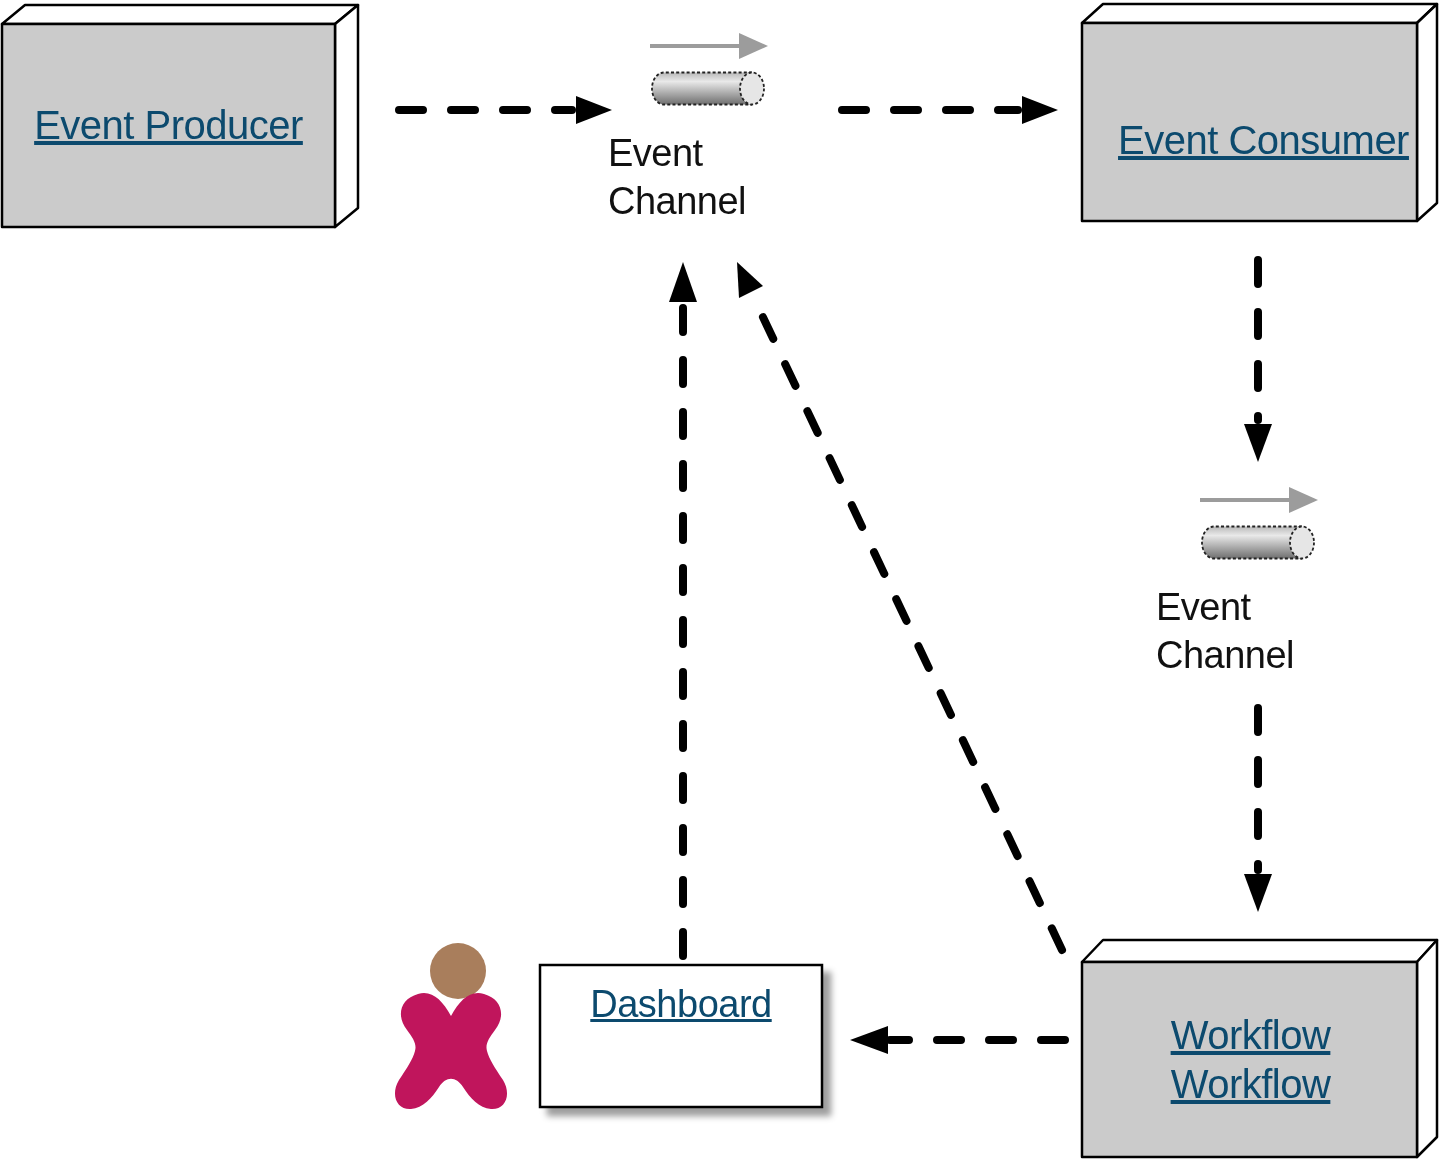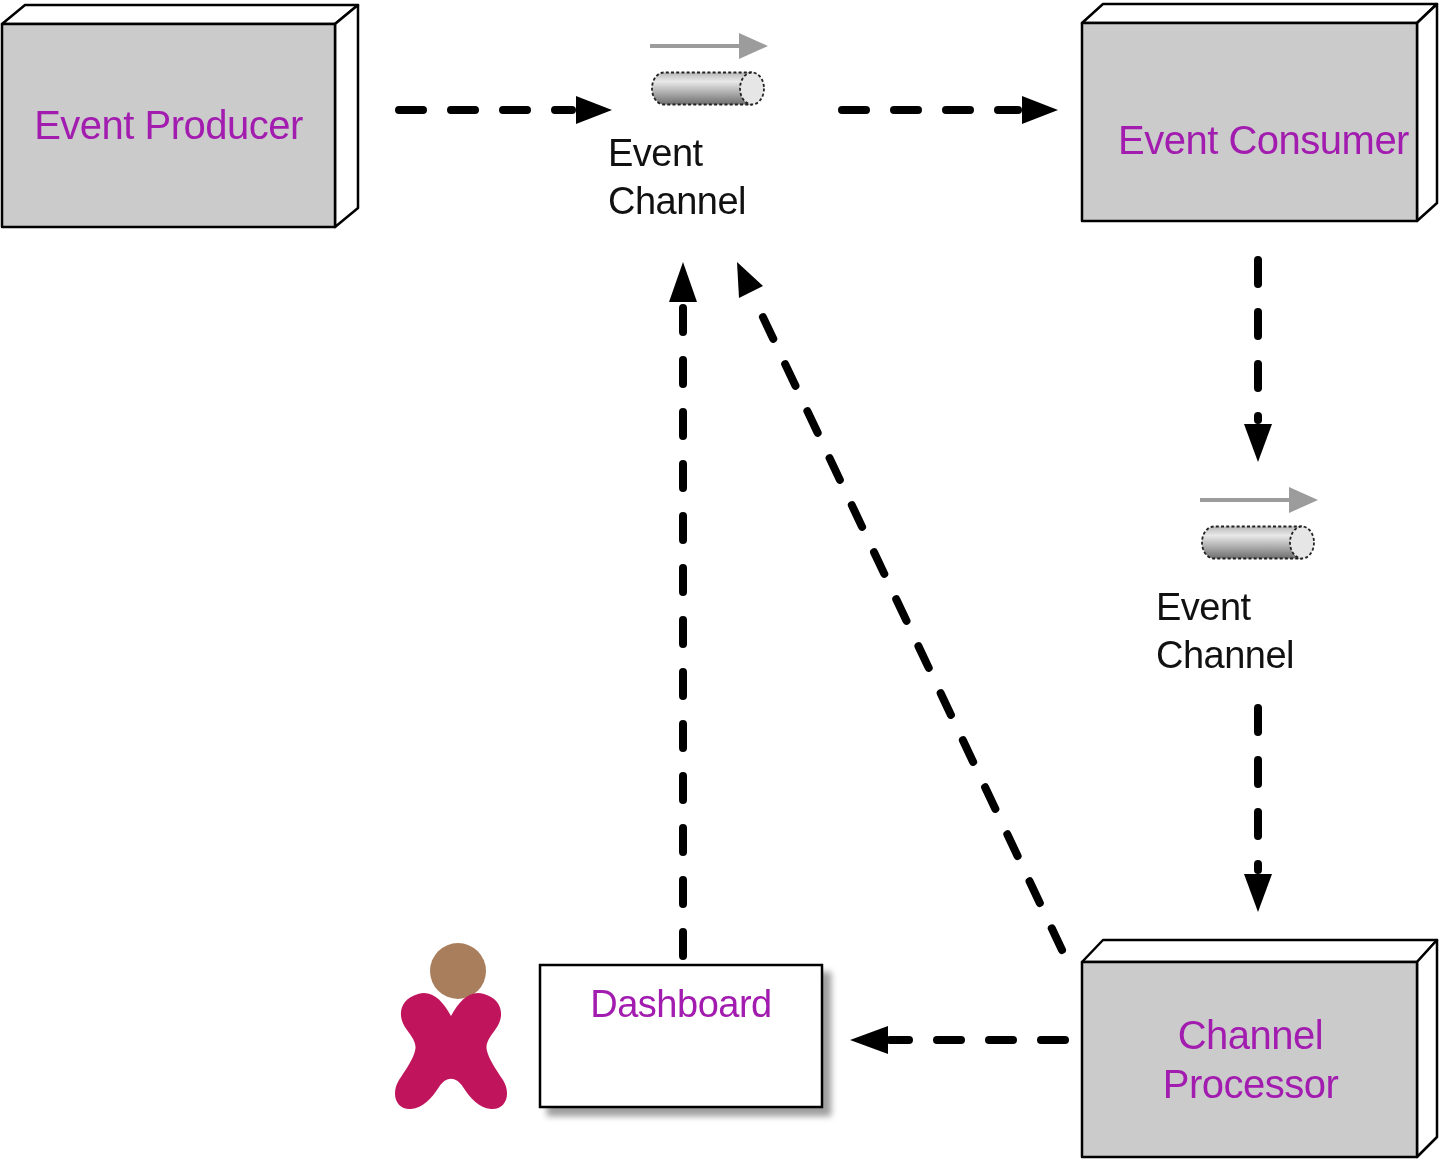--- a/index.html
+++ b/index.html
@@ -19,25 +19,26 @@
     position: absolute;
     left: 0;
     top: 0;
   }
   .node-label {
     position: absolute;
     display: flex;
     align-items: center;
     justify-content: center;
     text-align: center;
-    color: #a21caf;
+    color: #0c4a6e;
     font-size: 40px;
     letter-spacing: -0.5px;
     line-height: 1.22;
     pointer-events: none;
+    text-decoration: underline;
   }
   .channel-label {
     position: absolute;
     text-align: left;
     color: #111111;
     font-size: 38px;
     letter-spacing: -0.5px;
     line-height: 1.26;
     pointer-events: none;
   }
@@ -150,21 +151,21 @@
         <line x1="1062" y1="950" x2="753" y2="296" stroke-dasharray="24 28"></line>
         <polygon points="737,262 739,298 763,286" stroke="none"></polygon>
       </g>
     </g>
   </svg>
 
   <div class="node-label" style="left:2px; top:24px; width:333px; height:203px;">Event Producer</div>
 
   <div class="node-label" style="left:1096px; top:23px; width:335px; height:234px;">Event Consumer</div>
 
-  <div class="node-label" style="left:1098px; top:962px; width:305px; height:195px;">Channel Processor</div>
+  <div class="node-label" style="left:1098px; top:962px; width:305px; height:195px;">Workflow Workflow</div>
 
   <div class="node-label" style="left:540px; top:933px; width:282px; height:142px; font-size:38px;">Dashboard</div>
 
   <div class="channel-label" style="left:608px; top:130px; width:204px;">Event Channel</div>
 
   <div class="channel-label" style="left:1156px; top:584px; width:204px;">Event Channel</div>
 
 </div>
 
 </body></html>

